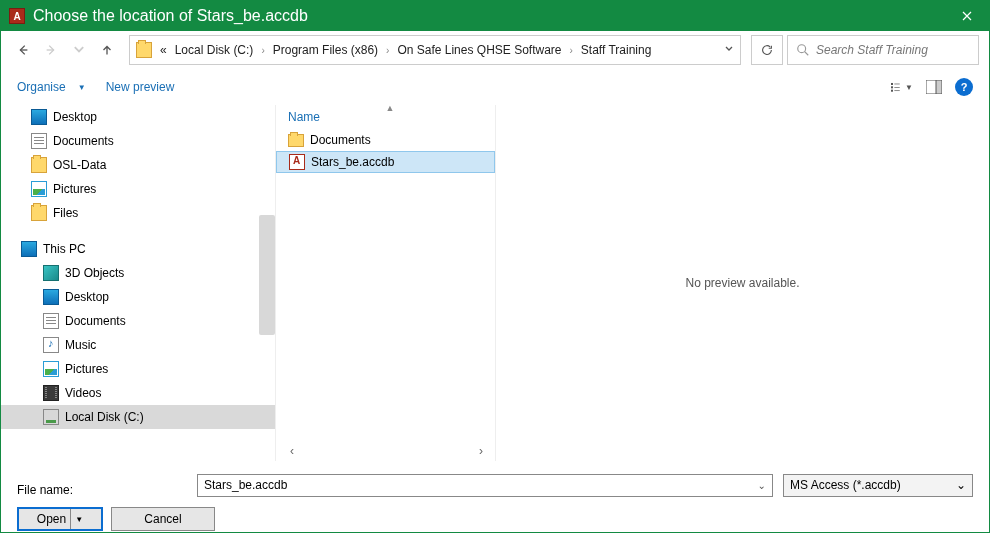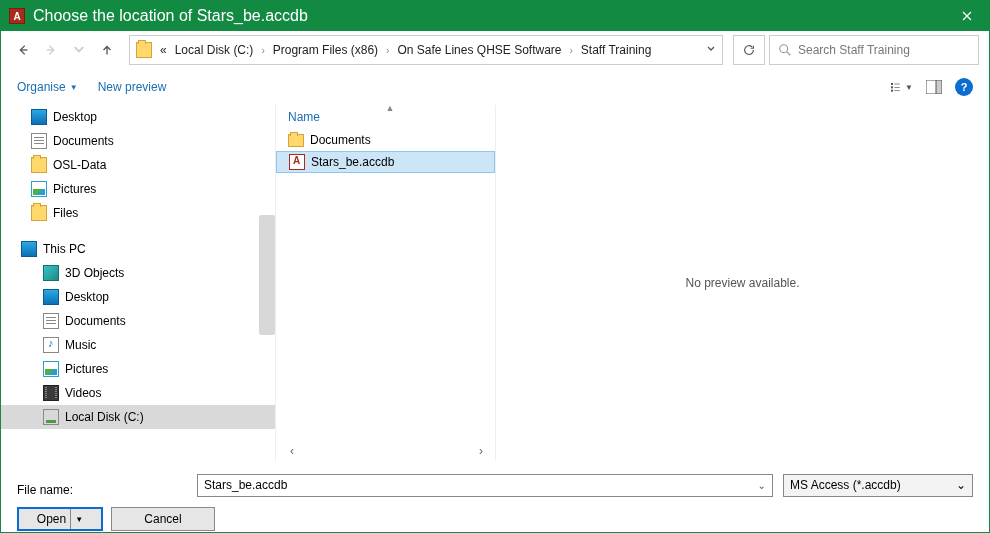--- a/index.html
+++ b/index.html
@@ -13,24 +13,24 @@
 .nav-btn{width:24px;height:24px;display:flex;align-items:center;justify-content:center;color:#555;border-radius:2px;}
 .nav-btn.disabled{color:#bbb;}
 .nav-btn svg{width:14px;height:14px;}
 .addr{flex:1;height:30px;border:1px solid #ccc;display:flex;align-items:center;padding:0 6px;gap:8px;margin:0 6px;}
 .addr .fld-ico{width:16px;height:16px;background:#ffd86b;border:1px solid #d8a33a;position:relative;}
 .addr .fld-ico::before{content:"";position:absolute;top:-3px;left:1px;width:6px;height:3px;background:#ffd86b;border:1px solid #d8a33a;border-bottom:none;}
 .crumb{color:#222;cursor:pointer;}
 .sep{color:#888;font-size:10px;}
 .addr-drop{margin-left:auto;color:#555;}
 .refresh{width:32px;height:30px;border:1px solid #ccc;display:flex;align-items:center;justify-content:center;}
-.search{width:210px;height:30px;border:1px solid #ccc;display:flex;align-items:center;padding:0 8px;gap:6px;color:#777;}
+.search{width:192px;height:30px;border:1px solid #ccc;display:flex;align-items:center;padding:0 8px;gap:6px;color:#777;font-style:italic;}
 .search svg{width:14px;height:14px;}
 .toolbar{height:36px;display:flex;align-items:center;padding:0 16px;gap:20px;border-bottom:0;}
-.tool-link{color:#1a6fb5;cursor:pointer;display:flex;align-items:center;gap:4px;}
+.tool-link{color:#1a6fb5;cursor:pointer;display:flex;align-items:center;gap:12px;}
 .tool-link .dd{font-size:8px;}
 .tool-right{margin-left:auto;display:flex;align-items:center;gap:10px;}
 .tool-ico{width:22px;height:22px;display:flex;align-items:center;justify-content:center;color:#555;}
 .help-ico{width:18px;height:18px;border-radius:50%;background:#0b6dd0;color:#fff;display:flex;align-items:center;justify-content:center;font-weight:bold;font-size:11px;}
 .main{display:flex;height:356px;}
 .tree{width:274px;overflow-y:auto;position:relative;}
 .tree-scroll{position:absolute;right:0;top:110px;width:16px;height:120px;background:#d8d8d8;border-radius:2px;}
 .tree-item{height:24px;display:flex;align-items:center;padding-left:30px;gap:6px;cursor:pointer;}
 .tree-item.sub{padding-left:42px;}
 .tree-item.sel{background:#d9d9d9;}

